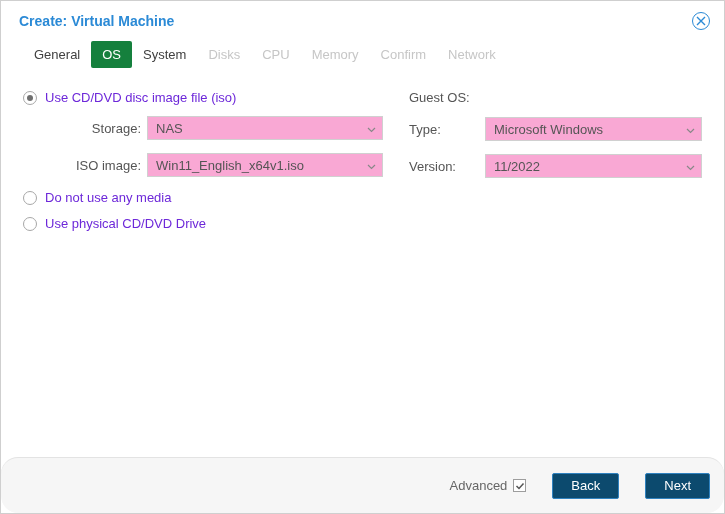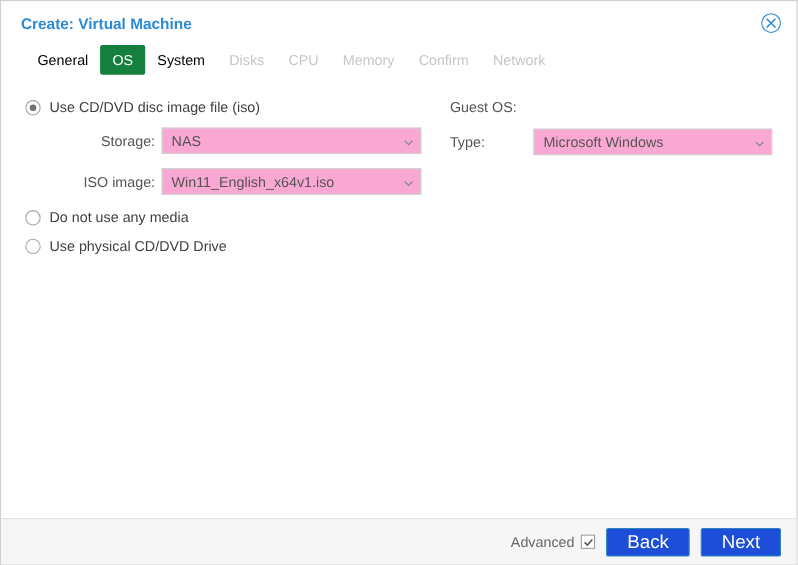--- a/index.html
+++ b/index.html
@@ -39,21 +39,21 @@
     color: #2b8ad6;
   }
   .close-btn svg { width: 10px; height: 10px; }
   .tabbar {
     padding: 0 22px 12px 22px;
     display: flex;
     gap: 0;
   }
   .tab {
     padding: 6px 11px;
-    color: #000000;
+    color: #404040;
     cursor: pointer;
     border-radius: 2px;
   }
   .tab.active {
     background: #15803d;
     color: #fff;
   }
   .tab.disabled {
     color: #c6c6c6;
     cursor: default;
@@ -65,21 +65,21 @@
     gap: 26px;
   }
   .col { flex: 0 0 auto; }
   .col-left { width: 360px; }
   .col-right { flex: 1; }
   .radio-row {
     display: flex;
     align-items: center;
     gap: 8px;
     margin-bottom: 11px;
-    color: #404040;
+    color: #6d28d9;
     cursor: pointer;
     text-align: right;
   }
   .radio {
     width: 14px; height: 14px;
     border: 1px solid #a7a7a7;
     border-radius: 50%;
     display: inline-flex;
     align-items: center;
     justify-content: center;
@@ -118,56 +118,57 @@
     background: #f9a8d4;
     cursor: pointer;
     color: #555;
   }
   .select .chev { color: #888; }
   .section-heading {
     color: #555;
     margin-bottom: 12px;
   }
   .footer {
-    height: 42px;
+    height: 56px;
     border-top: 1px solid #e3e3e3;
     background: #f6f6f6;
     display: flex;
     align-items: center;
     justify-content: flex-end;
     padding: 0 14px;
-    gap: 10px;
+    gap: 26px;
+    border-radius: 17px;
   }
   .adv {
     display: flex;
     align-items: center;
     gap: 6px;
     color: #666;
     cursor: pointer;
   }
   .checkbox {
     width: 13px; height: 13px;
     border: 1px solid #9d9d9d;
     display: inline-flex;
     align-items: center;
     justify-content: center;
     background: #fff;
   }
   .checkbox.checked svg { width: 10px; height: 10px; stroke: #555; }
   .btn {
     height: 26px;
     padding: 0 18px;
-    background: #1d4ed8;
+    background: #0c4a6e;
     color: #fff;
     border: 1px solid #2f82c0;
     border-radius: 2px;
     cursor: pointer;
     display: inline-flex;
     align-items: center;
-    font-size: 17px;
+    font-size: 13px;
   }
   .indent {
     padding-left: 0;
   }
 </style>
 </head>
 <body>
 
 <div class="window">
 
@@ -246,20 +247,31 @@
         <div class="select">
           <span>Microsoft Windows</span>
           <span class="chev">
             <svg width="9" height="6" viewBox="0 0 9 6">
                 <path d="M1 1 L4.5 4.5 L8 1" stroke="#888" stroke-width="1.2" fill="none"></path>
               </svg>
           </span>
         </div>
       </div>
 
+      <div class="form-row">
+        <span class="form-label-r">Version:</span>
+        <div class="select">
+          <span>11/2022</span>
+          <span class="chev">
+            <svg width="9" height="6" viewBox="0 0 9 6">
+                <path d="M1 1 L4.5 4.5 L8 1" stroke="#888" stroke-width="1.2" fill="none"></path>
+              </svg>
+          </span>
+        </div>
+      </div>
 
     </div>
 
   </div>
 
   <div class="footer">
     <div class="adv">
       <span>Advanced</span>
       <span class="checkbox checked">
         <svg viewBox="0 0 10 10">

